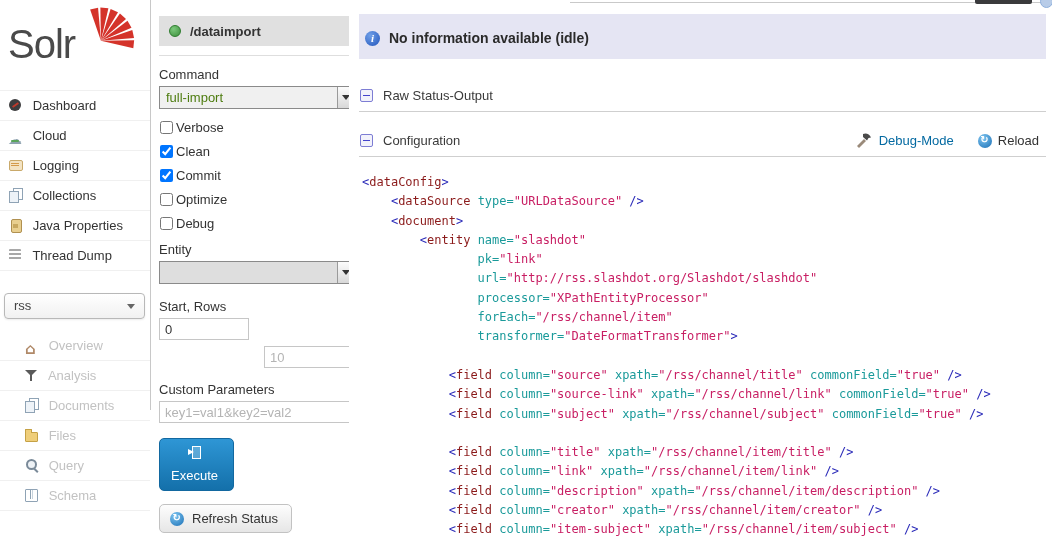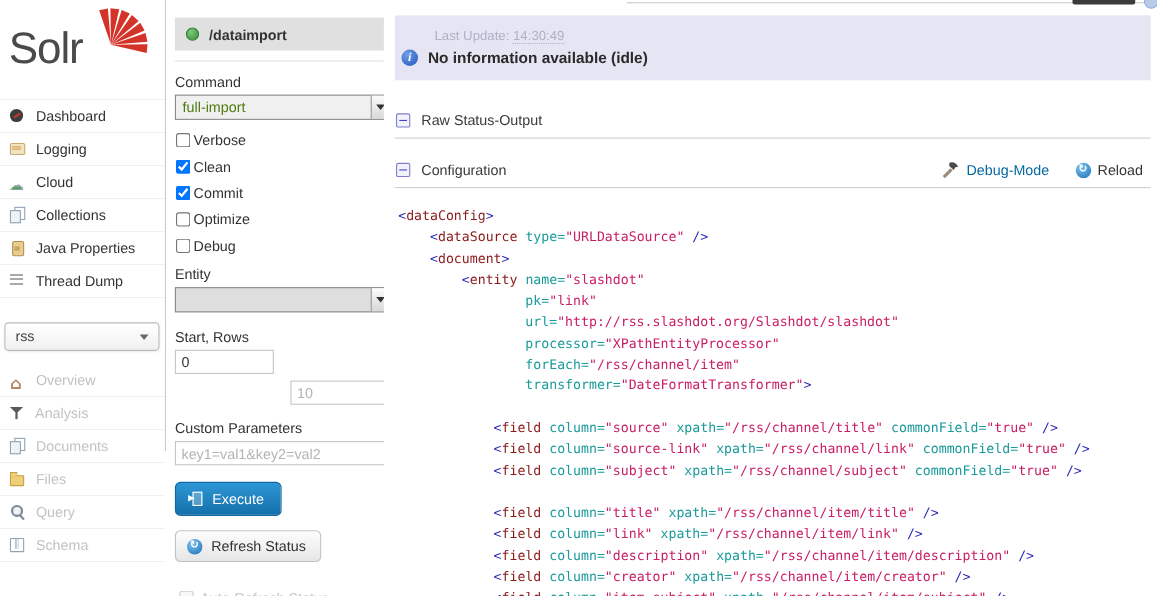--- a/index.html
+++ b/index.html
@@ -8,21 +8,21 @@
 
   
   .sidebar{position:absolute;left:0;top:0;width:150px;height:410px;border-right:1px solid #c8c8c8;background:#fff;}
   .logo{position:relative;height:90px;}
   .logo-text{position:absolute;left:8px;top:22px;font-size:40px;font-weight:200;color:#4a4a4a;letter-spacing:-1px;}
   .logo-rays{position:absolute;left:86px;top:2px;}
   ul.menu{list-style:none;margin:0;padding:0;}
   ul.main-menu{border-top:1px solid #f0f0f0;}
   .menu li{height:29px;line-height:29px;border-bottom:1px solid #f0f0f0;font-size:13px;white-space:nowrap;cursor:pointer;}
   ul.main-menu li{padding-left:8px;color:#333;}
-  ul.core-menu li{padding-left:8px;color:#c2c2c2;}
+  ul.core-menu li{padding-left:24px;color:#c2c2c2;}
   ul.core-menu li.active{background:#d5d5d5;color:#b2b0b0;}
   .core-selector{margin:22px 5px 12px 4px;height:24px;line-height:24px;border:1px solid #b8b8b8;border-radius:4px;background:linear-gradient(#ffffff,#f1f1f1);box-shadow:0 1px 2px rgba(0,0,0,.08);position:relative;padding-left:9px;font-size:13px;color:#444;cursor:pointer;}
   .core-selector::after{content:"";position:absolute;right:9px;top:10px;border-left:4px solid transparent;border-right:4px solid transparent;border-top:5px solid #666;}
 
   
   .nav-icon{display:inline-block;width:16px;height:14px;position:relative;margin-right:5px;vertical-align:-2px;}
   [data-name="dashboard-icon"]::before{content:"";position:absolute;left:1px;top:1px;width:12px;height:12px;border-radius:50%;background:#3d3d3f;}
   [data-name="dashboard-icon"]::after{content:"";position:absolute;left:4px;top:6px;width:7px;height:2px;background:#c0392b;transform:rotate(-35deg);}
   [data-name="logging-icon"]::before{content:"";position:absolute;left:1px;top:2px;width:12px;height:9px;background:#f3e3c3;border:1px solid #c9a96a;border-radius:2px;}
   [data-name="logging-icon"]::after{content:"";position:absolute;left:3px;top:5px;width:8px;height:1px;background:#d49a4a;box-shadow:0 2px 0 #d49a4a;}
@@ -56,21 +56,21 @@
   .fake-select .fs-btn{position:absolute;right:0;top:0;bottom:0;width:17px;background:linear-gradient(#fcfcfc,#d8d8d8);border-left:1px solid #9a9a9a;}
   .fake-select .fs-btn::after{content:"";position:absolute;left:4px;top:8px;border-left:4px solid transparent;border-right:4px solid transparent;border-top:5px solid #333;}
   .check-row{display:flex;align-items:center;margin:8px 0;height:16px;}
   .check-row input{margin:0 3px 0 1px;width:13px;height:13px;}
   .check-row .check-label{font-size:13px;color:#333;}
   .txt-input{height:22px;border:1px solid #c6c6c6;padding:0 5px;font-size:13px;color:#333;font-family:"Liberation Sans",sans-serif;box-sizing:border-box;display:block;}
   .txt-input::placeholder{color:#b4b4b4;}
   .input-start{width:90px;margin-top:1px;}
   .input-rows{width:92px;margin:6px 0 0 auto;}
   .input-custom{width:100%;margin-top:1px;}
-  .btn-execute{margin-top:15px;display:inline-flex;align-items:center;gap:9px;background:linear-gradient(#2e96d5,#1470aa);border:1px solid #1268a0;border-radius:5px;color:#fff;font-size:13px;padding:7px 15px 7px 11px;cursor:pointer;font-family:"Liberation Sans",sans-serif;}
+  .btn-execute{margin-top:15px;display:inline-flex;align-items:center;gap:9px;background:linear-gradient(#2e96d5,#1470aa);border:1px solid #1268a0;border-radius:5px;color:#fff;font-size:13px;padding:7px 15px 7px 11px;cursor:pointer;font-family:"Liberation Sans",sans-serif;flex-direction:column;}
   .exec-icon{position:relative;width:13px;height:13px;display:inline-block;}
   .exec-icon::before{content:"";position:absolute;left:4px;top:0;width:7px;height:11px;border:1px solid #fff;background:rgba(255,255,255,.25);}
   .exec-icon::after{content:"";position:absolute;left:0;top:3px;border-top:3px solid transparent;border-bottom:3px solid transparent;border-left:6px solid #fff;}
   .btn-refresh{margin-top:13px;display:inline-flex;align-items:center;gap:8px;background:linear-gradient(#fdfdfd,#e6e6e6);border:1px solid #c2c2c2;border-radius:5px;color:#333;font-size:13px;padding:6px 13px 6px 10px;cursor:pointer;font-family:"Liberation Sans",sans-serif;}
   .refresh-icon{width:14px;height:14px;border-radius:50%;background:radial-gradient(circle at 35% 28%,#7cc4f0,#1b6fb5);position:relative;display:inline-block;}
   .refresh-icon::before{content:"↻";position:absolute;left:2.5px;top:0.5px;color:#fff;font-size:10px;font-weight:bold;line-height:12px;font-family:"DejaVu Sans",sans-serif;}
   .auto-refresh{margin-top:25px;display:flex;align-items:center;gap:6px;color:#c5c5c5;font-size:13px;padding-left:4px;}
   .auto-refresh input{width:13px;height:13px;margin:0;}
 
   
@@ -122,27 +122,27 @@
         <polygon points="14,42 48,30.3 49.9,38.9" fill="#d4332a"></polygon>
         <polygon points="14,42 50,41.4 49.1,50.1" fill="#d4332a"></polygon>
       </svg>
     </div>
 
     <ul class="menu main-menu" data-name="main-menu">
         <li class="menu-item" data-name="sidebar-item-dashboard">
     <span class="nav-icon" data-name="dashboard-icon"></span>
     <span class="menu-label">Dashboard</span>
   </li>
+        <li class="menu-item" data-name="sidebar-item-cloud">
+    <span class="nav-icon" data-name="cloud-icon"></span>
+    <span class="menu-label">Cloud</span>
+  </li>
         <li class="menu-item" data-name="sidebar-item-logging">
     <span class="nav-icon" data-name="logging-icon"></span>
     <span class="menu-label">Logging</span>
-  </li>
-        <li class="menu-item" data-name="sidebar-item-cloud">
-    <span class="nav-icon" data-name="cloud-icon"></span>
-    <span class="menu-label">Cloud</span>
   </li>
         <li class="menu-item" data-name="sidebar-item-collections">
     <span class="nav-icon" data-name="collections-icon"></span>
     <span class="menu-label">Collections</span>
   </li>
         <li class="menu-item" data-name="sidebar-item-java-properties">
     <span class="nav-icon" data-name="java-properties-icon"></span>
     <span class="menu-label">Java Properties</span>
   </li>
         <li class="menu-item" data-name="sidebar-item-thread-dump">
@@ -244,24 +244,20 @@
     </button>
 
     <div class="auto-refresh" data-name="auto-refresh-row">
       <input type="checkbox" disabled="" data-name="auto-refresh-checkbox" style="">
       <span data-name="auto-refresh-label">Auto-Refresh Status</span>
     </div>
   </section>
 
   <main class="main" data-name="main-content">
     <div class="banner" data-name="status-banner">
-      <div class="last-update" data-name="last-update">
-        <span data-name="last-update-label">Last Update:</span>
-        <span class="time" data-name="last-update-time">14:30:49</span>
-      </div>
       <div class="msg-row">
         <span class="info-icon" data-name="info-icon"></span>
         <span class="msg-text" data-name="status-message">No information available (idle)</span>
       </div>
     </div>
 
     <div class="sec raw" data-name="raw-status-output-section-header">
       <span class="collapse-icon" data-name="collapse-icon"></span>
       <span class="sec-title" data-name="raw-status-output-title">Raw Status-Output</span>
     </div>

